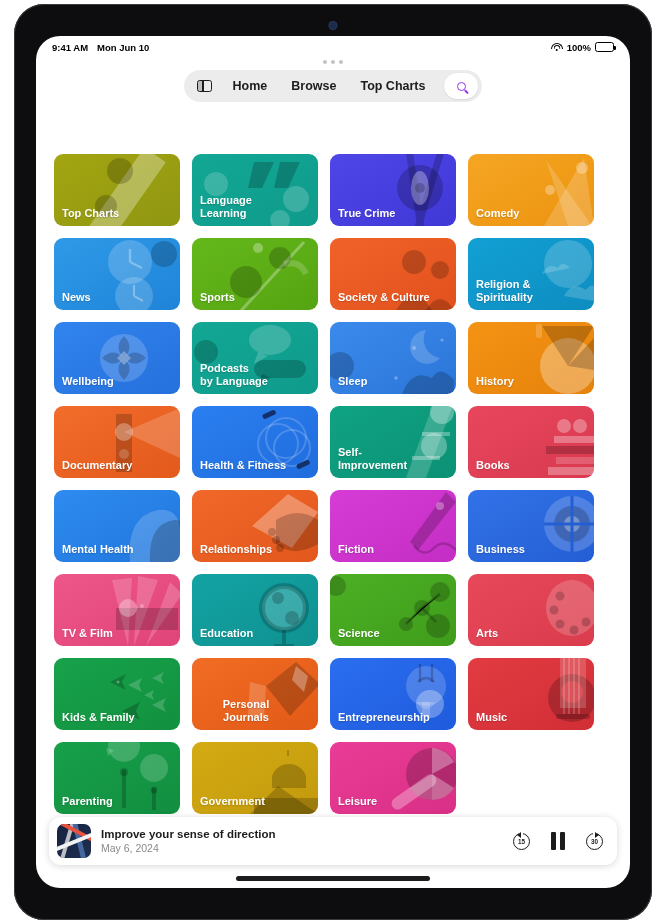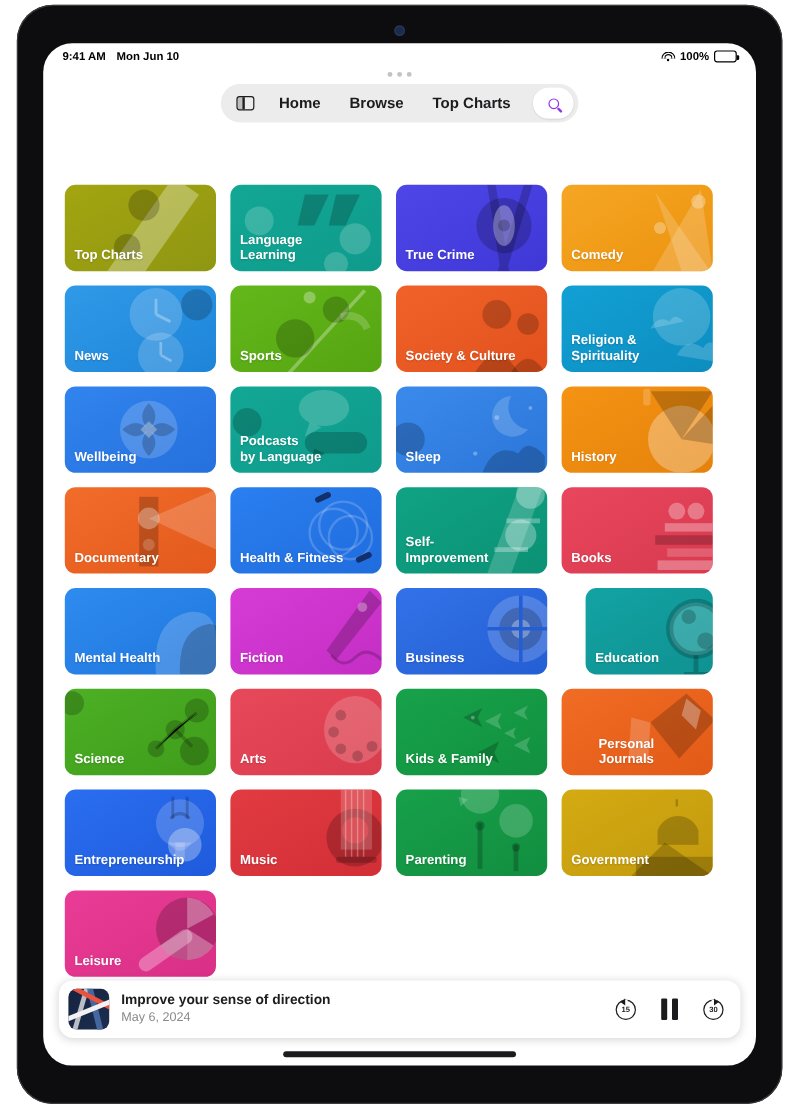--- a/index.html
+++ b/index.html
@@ -483,20 +483,32 @@
         </div>
         <div class="tile" style="background: linear-gradient(150deg, rgb(46, 139, 239) 0%, rgb(32, 118, 220) 100%);">
           <div class="art">
        <svg width="126" height="72" viewBox="0 0 126 72">
               <path d="M76 72 q-4 -46 28 -52 q22 -2 22 22 l0 30 Z" fill="rgba(255,255,255,.18)"></path>
       <path d="M96 72 q-2 -38 24 -42 q10 -1 10 14 l0 28 Z" fill="rgba(0,0,0,.20)"></path>
             </svg>
      </div>
      <div class="label">Mental Health</div>
         </div>
+        <div class="tile" style="background: linear-gradient(150deg, rgb(241, 104, 42) 0%, rgb(226, 87, 28) 100%);">
+          <div class="art">
+       <svg width="126" height="72" viewBox="0 0 126 72">
+              <path d="M60 36 L96 4 L126 22 L100 58 Z" fill="rgba(255,255,255,.30)"></path>
+      <path d="M84 30 q22 -14 42 0 l0 24 q-24 14 -42 0 Z" fill="rgba(0,0,0,.20)"></path>
+      <circle cx="80" cy="42" r="4" fill="rgba(0,0,0,.20)"></circle>
+              <circle cx="84" cy="50" r="4" fill="rgba(0,0,0,.20)"></circle>
+              <circle cx="88" cy="58" r="4" fill="rgba(0,0,0,.20)"></circle>
+            </svg>
+     </div>
+     <div class="label">Relationships</div>
+        </div>
         <div class="tile" style="background: linear-gradient(150deg, rgb(214, 59, 214) 0%, rgb(196, 46, 196) 100%);">
           <div class="art">
        <svg width="126" height="72" viewBox="0 0 126 72">
               <path d="M116 2 L126 12 L88 60 L80 52 Z" fill="rgba(0,0,0,.20)"></path>
               <circle cx="110" cy="16" r="4" fill="rgba(255,255,255,.30)"></circle>
       <path d="M84 56 q10 12 20 2 q10 -10 22 2" stroke="rgba(0,0,0,.20)" stroke-width="2.4" fill="none"></path>
             </svg>
      </div>
      <div class="label">Fiction</div>
         </div>
@@ -504,21 +516,34 @@
           <div class="art">
        <svg width="126" height="72" viewBox="0 0 126 72">
               <circle cx="104" cy="34" r="28" fill="rgba(255,255,255,.18)"></circle>
               <circle cx="104" cy="34" r="18" fill="rgba(0,0,0,.20)"></circle>
               <circle cx="104" cy="34" r="8" fill="rgba(255,255,255,.30)"></circle>
       <path d="M104 6 L104 62 M76 34 L132 34" stroke="#245ed4" stroke-width="3"></path>
             </svg>
      </div>
      <div class="label">Business</div>
         </div>
-        <div class="tile" style="background: linear-gradient(150deg, rgb(19, 163, 163) 0%, rgb(15, 145, 145) 100%); margin-left: 20px;">
+        <div class="tile" style="background: linear-gradient(150deg, rgb(238, 86, 137) 0%, rgb(224, 68, 121) 100%);">
+          <div class="art">
+       <svg width="126" height="72" viewBox="0 0 126 72">
+              <path d="M74 72 L58 6 L78 4 Z" fill="rgba(255,255,255,.18)"></path>
+              <path d="M80 72 L84 2 L104 6 Z" fill="rgba(255,255,255,.18)"></path>
+              <path d="M92 72 L116 8 L128 20 Z" fill="rgba(255,255,255,.18)"></path>
+      <rect x="62" y="34" width="62" height="22" fill="rgba(0,0,0,.20)"></rect>
+              <circle cx="74" cy="34" r="9" fill="rgba(255,255,255,.30)"></circle>
+              <circle cx="88" cy="32" r="2" fill="rgba(255,255,255,.30)"></circle>
+            </svg>
+     </div>
+     <div class="label">TV &amp; Film</div>
+        </div>
+        <div class="tile" style="background: linear-gradient(150deg, rgb(19, 163, 163) 0%, rgb(15, 145, 145) 100%);">
           <div class="art">
        <svg width="126" height="72" viewBox="0 0 126 72">
               <circle cx="92" cy="34" r="22" fill="rgba(255,255,255,.18)"></circle>
       <path d="M70 34 a22 22 0 0 1 44 0 a22 22 0 0 1 -44 0" fill="none" stroke="rgba(0,0,0,.20)" stroke-width="6"></path>
       <circle cx="86" cy="24" r="6" fill="rgba(0,0,0,.20)"></circle>
               <circle cx="100" cy="44" r="7" fill="rgba(0,0,0,.20)"></circle>
       <path d="M92 56 L92 70 M82 72 L102 72" stroke="rgba(0,0,0,.20)" stroke-width="4"></path>
             </svg>
      </div>
      <div class="label">Education</div>

